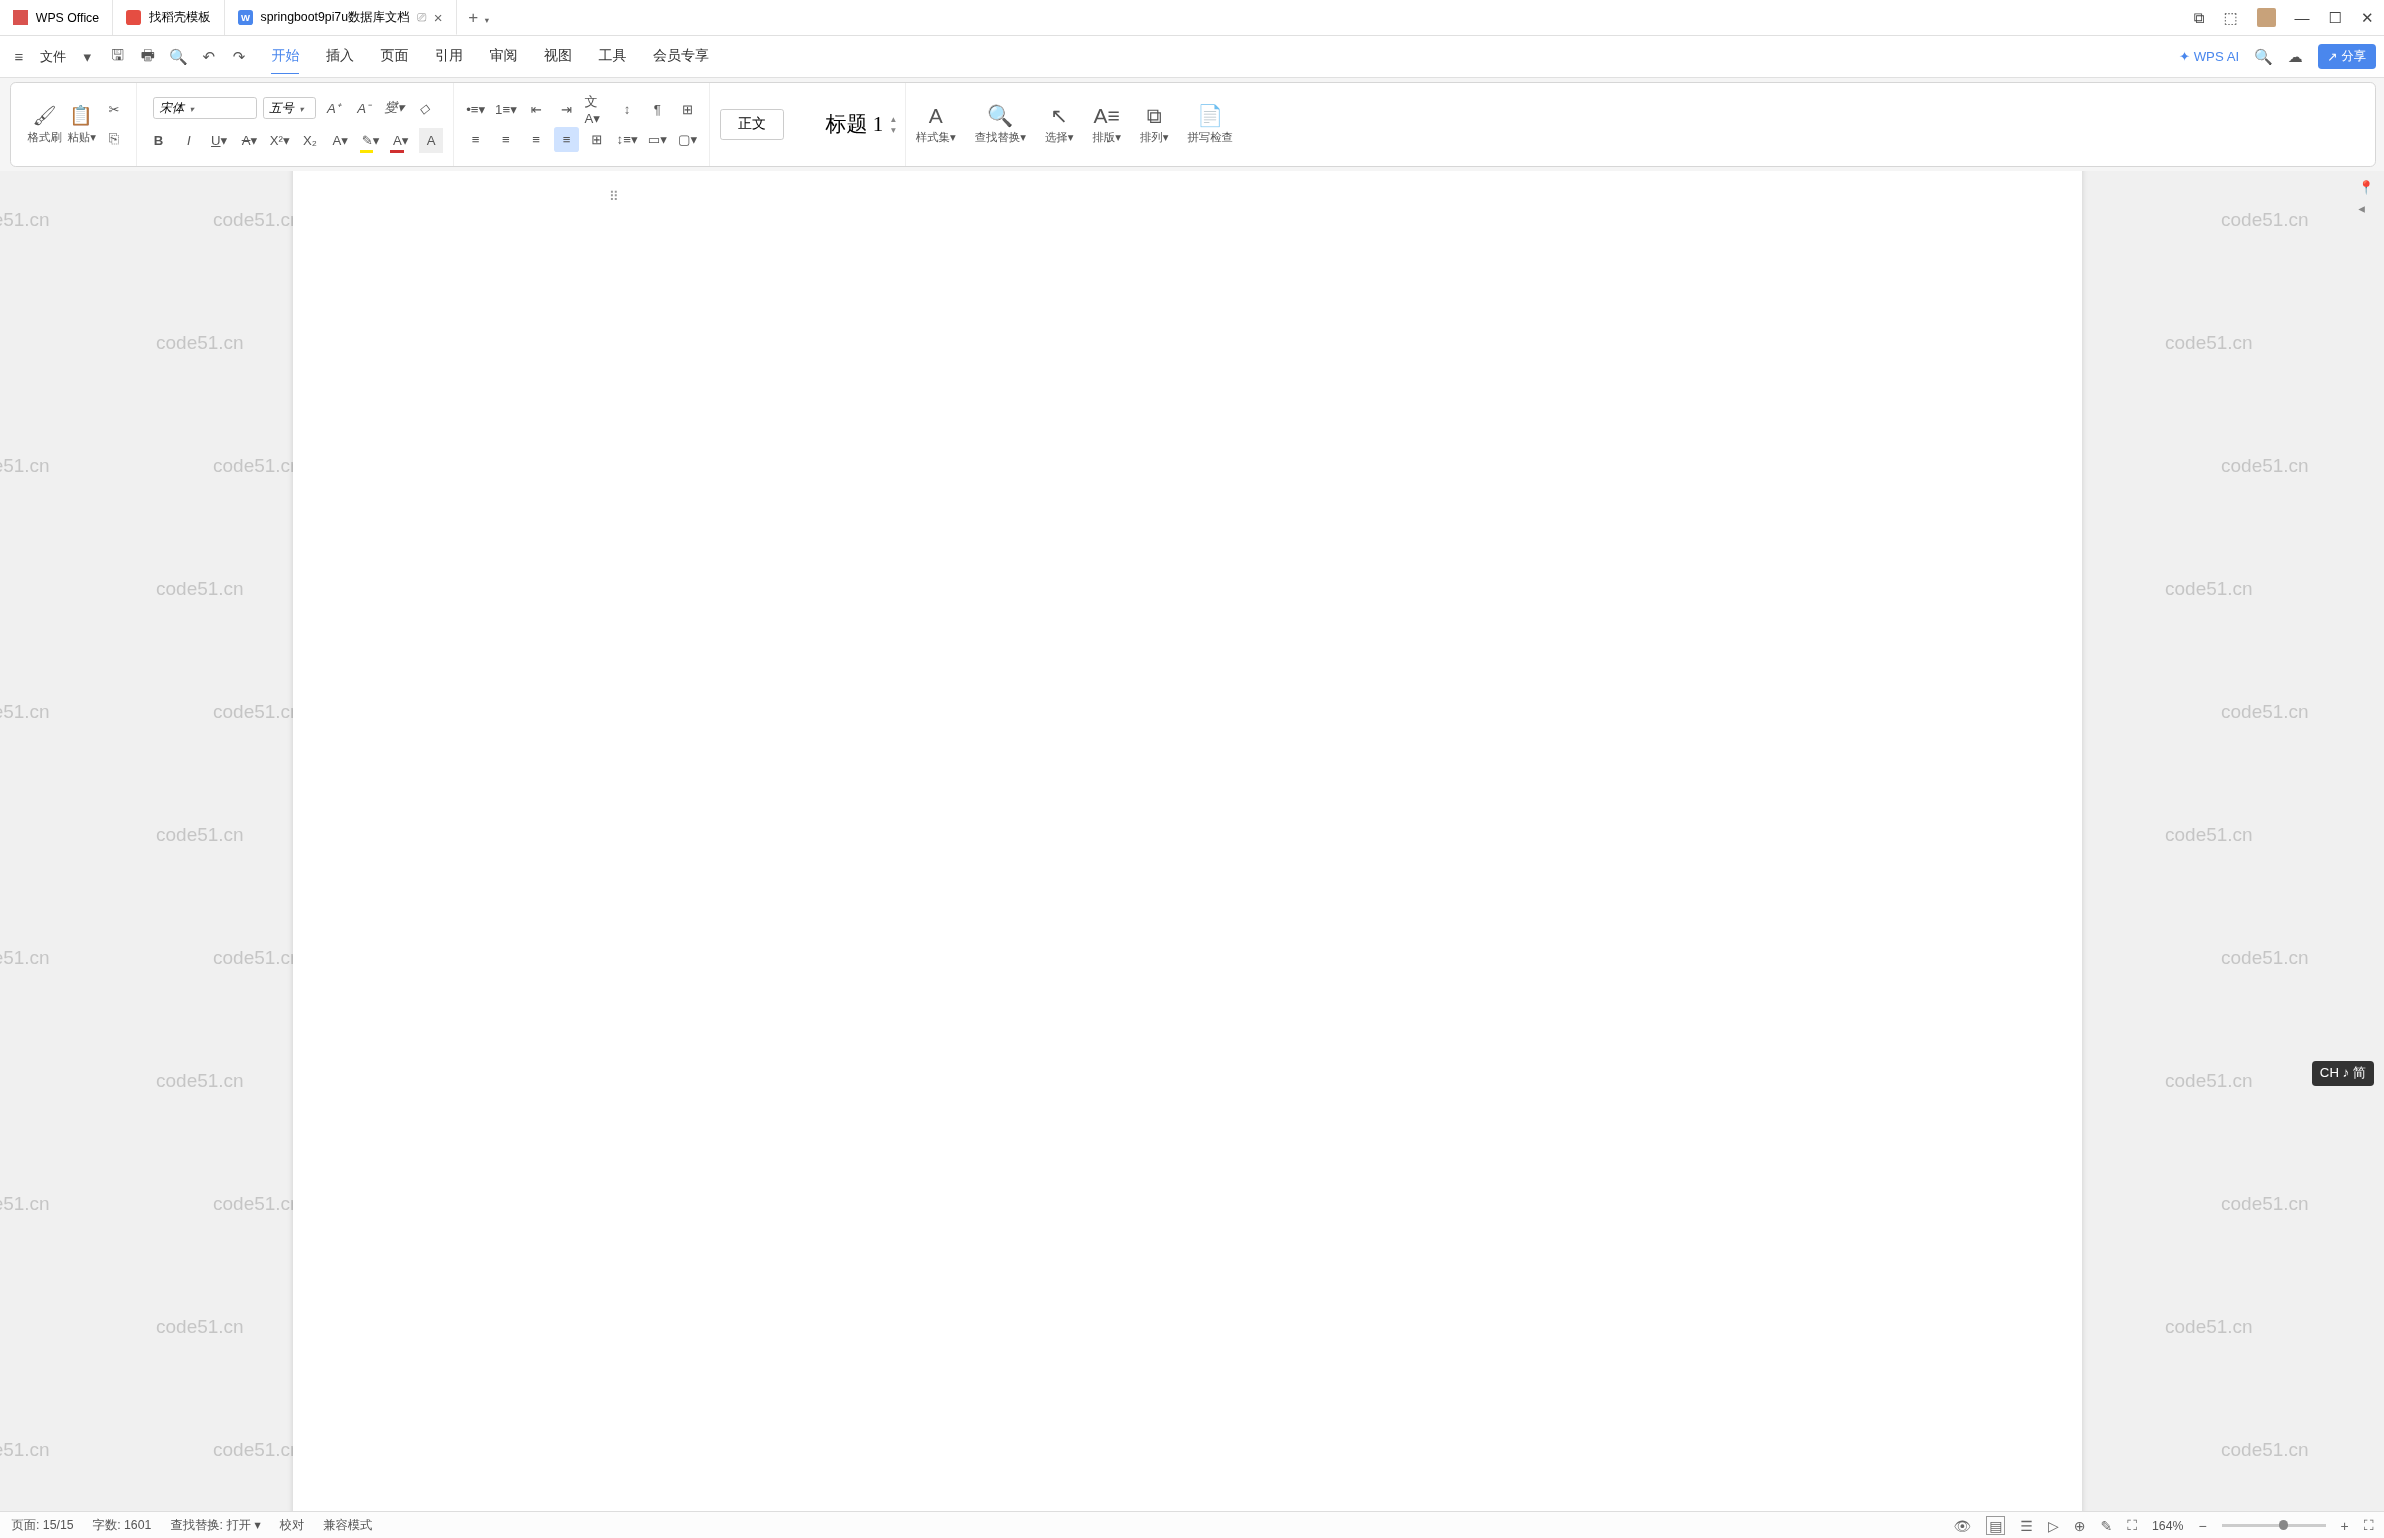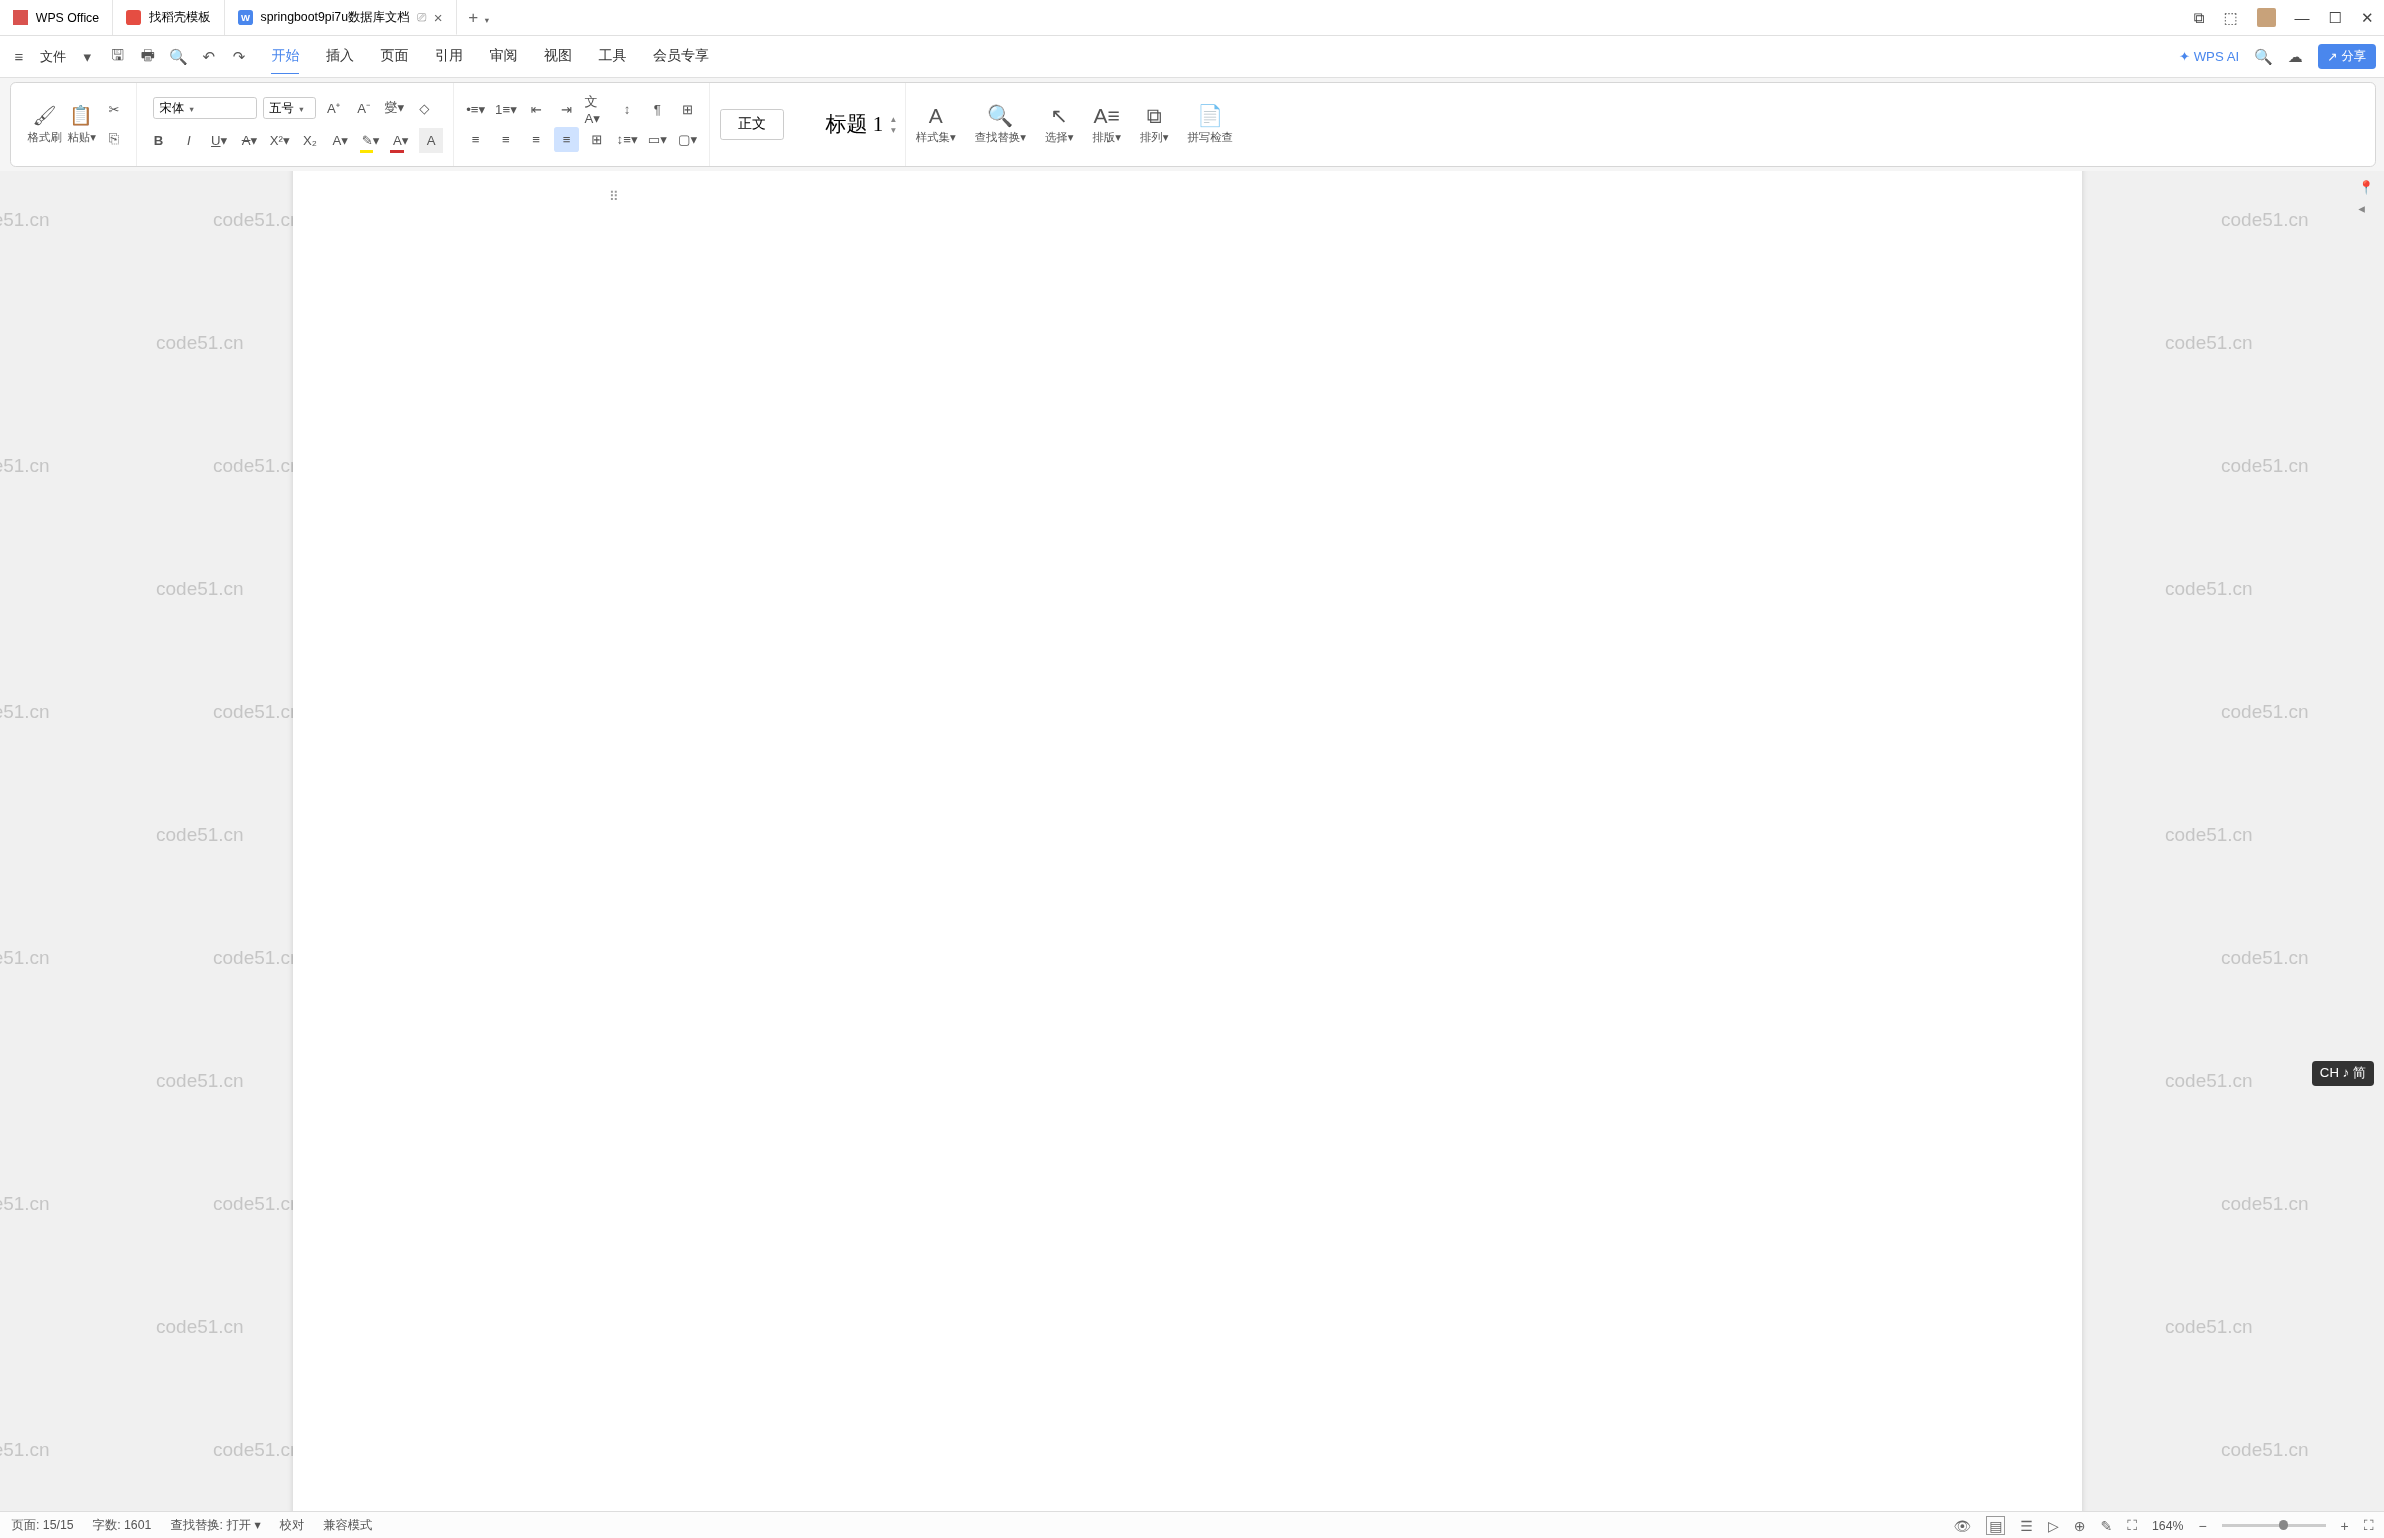--- a/index.html
+++ b/index.html
@@ -134,21 +134,21 @@
         <span class="label"><span>粘贴</span>▾</span>
       </div>
       <div style="display:flex;flex-direction:column;gap:5.7px;">
         <span class="btn">✂</span>
         <span class="btn">⎘</span>
       </div>
     </div>
   </div>
 
   <div class="ribbon-group">
-    <div class="ribbon-row" style="margin-bottom:8px;">
+    <div class="ribbon-row" style="margin-bottom:8px;font-style:italic;">
       <div class="font-select"><span>宋体</span> <span class="dropdown-caret">▾</span></div>
       <div class="size-select"><span>五号</span> <span class="dropdown-caret">▾</span></div>
       <span class="btn">A⁺</span>
       <span class="btn">A⁻</span>
       <span class="btn">燮▾</span>
       <span class="btn">◇</span>
     </div>
     <div class="ribbon-row">
       <span class="btn">
           <b>B</b>

